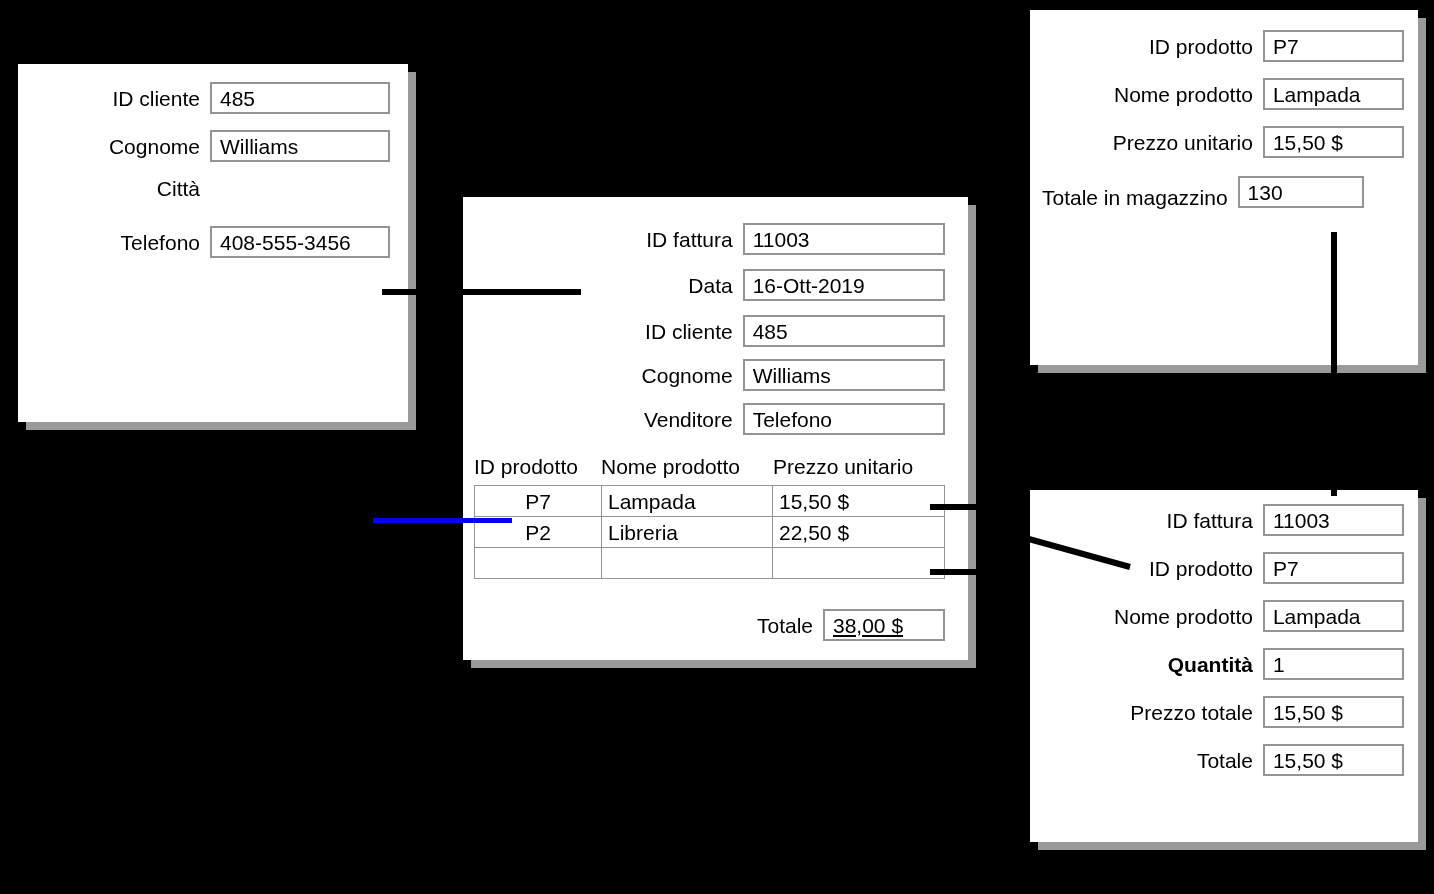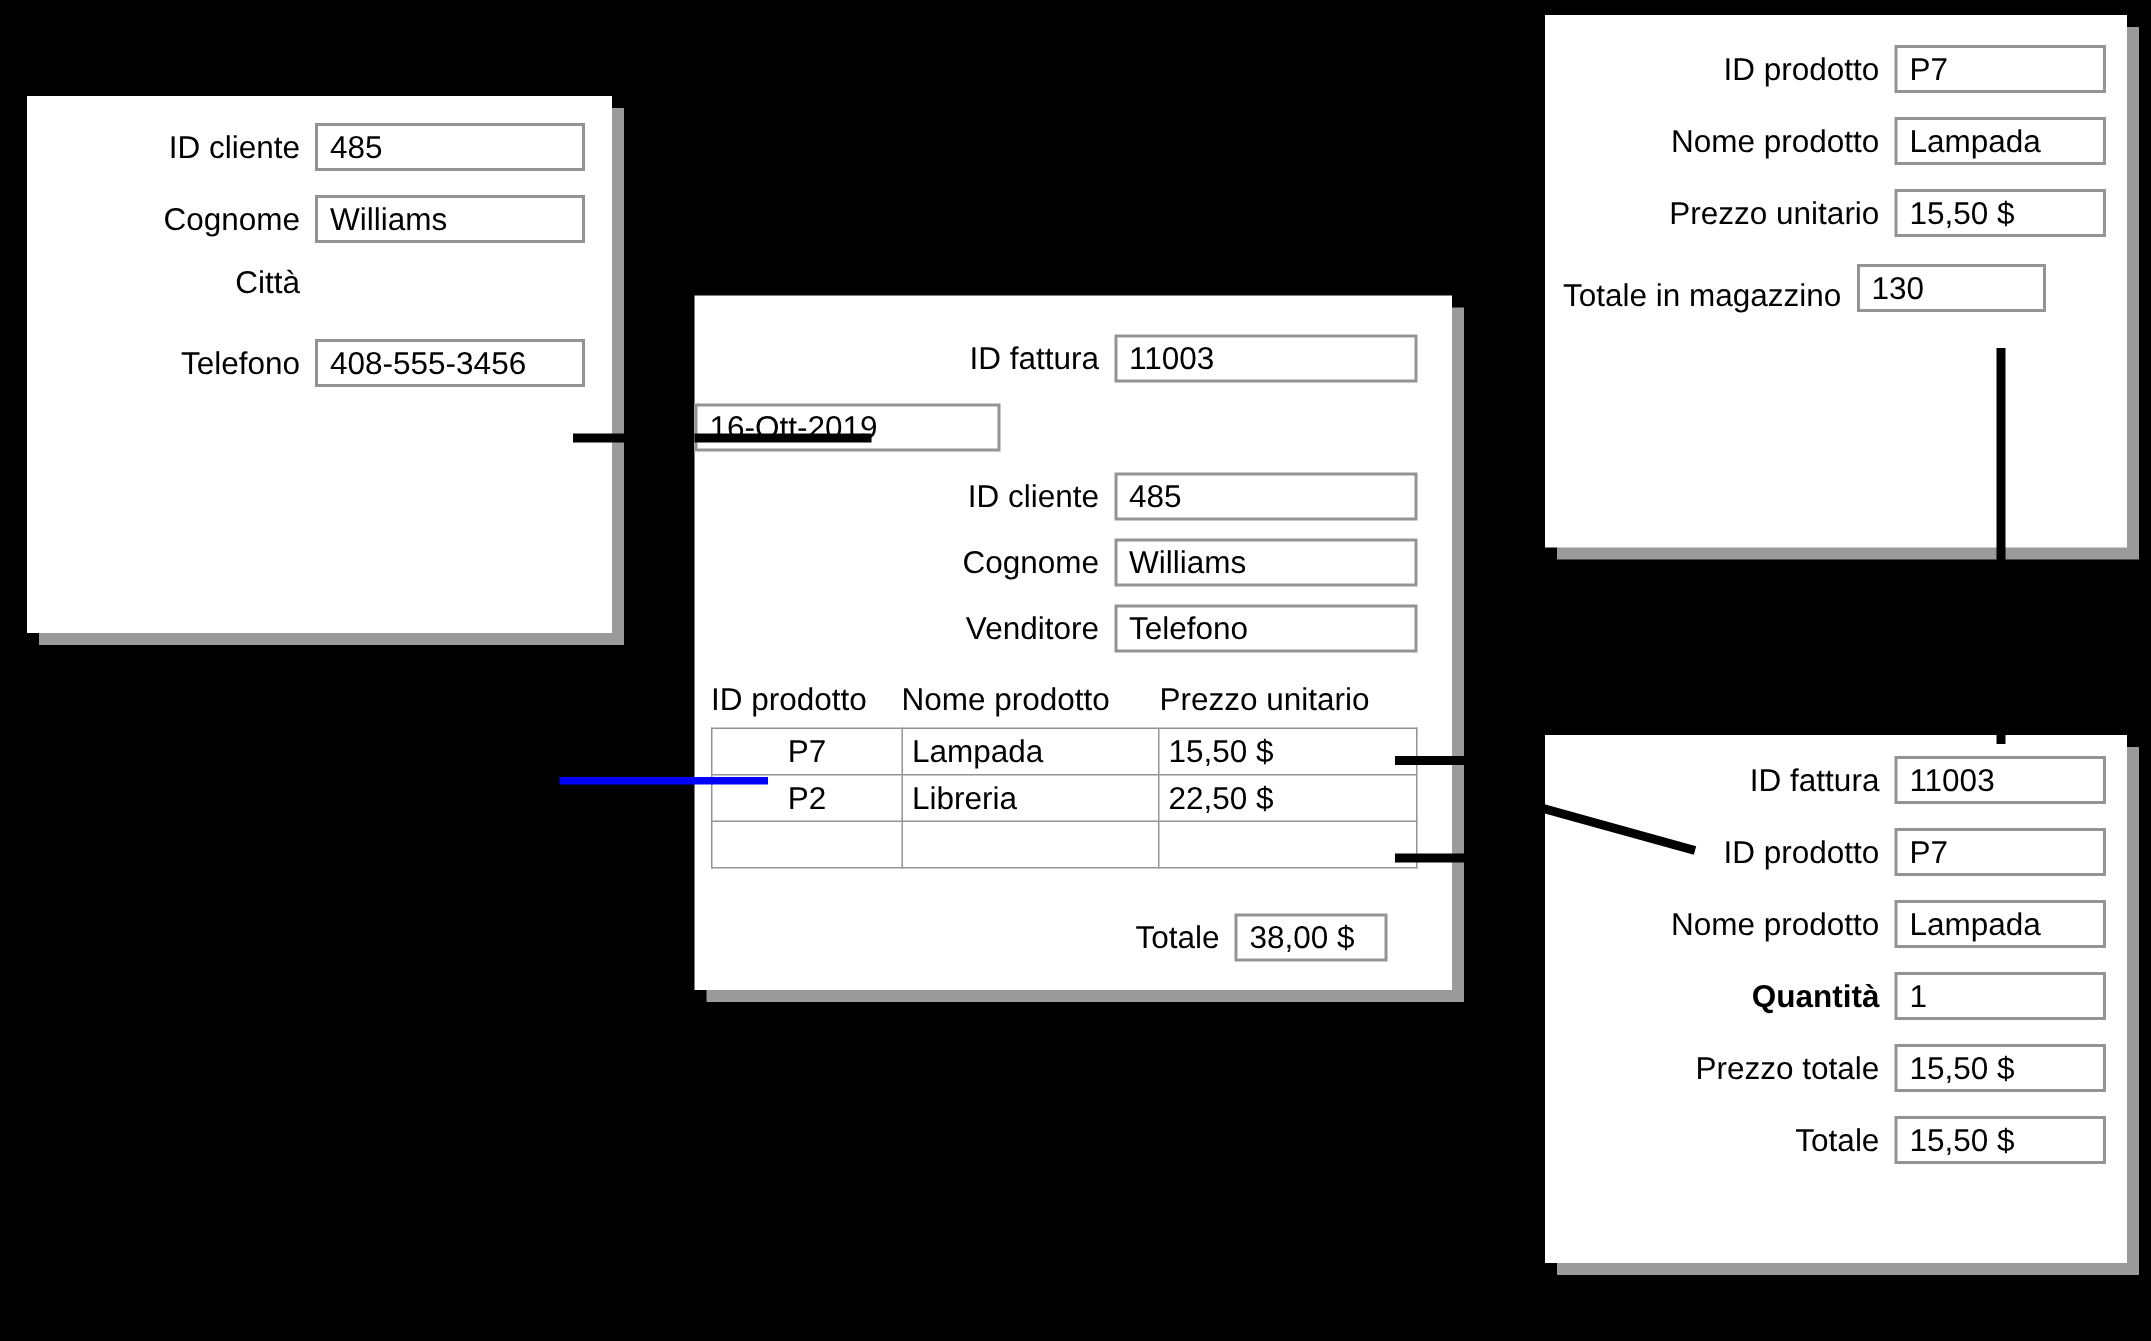--- a/index.html
+++ b/index.html
@@ -133,20 +133,21 @@
 
   <div class="card-shadow" style="left:471px; top:205px; width:505px; height:463px;"></div>
   <div class="card-body" style="left:463px; top:197px; width:505px; height:463px;">
 
     <div class="field-row" style="left:0px; top:26px; width:482px;">
       <div class="field-label" style="width:272px;">ID fattura</div>
       <div class="field-box" style="width:204px;">11003</div>
     </div>
 
     <div class="field-row" style="left:0px; top:72px; width:482px;">
+      <div class="field-label" style="width:272px;">Data</div>
       <div class="field-box" style="width:204px;">16-Ott-2019</div>
     </div>
 
     <div class="field-row" style="left:0px; top:118px; width:482px;">
       <div class="field-label" style="width:272px;">ID cliente</div>
       <div class="field-box" style="width:204px;">485</div>
     </div>
 
     <div class="field-row" style="left:0px; top:162px; width:482px;">
       <div class="field-label" style="width:272px;">Cognome</div>
@@ -184,21 +185,21 @@
         <tr>
           <td class="c-id"></td>
           <td class="c-name"></td>
           <td class="c-price"></td>
         </tr>
       </tbody>
     </table>
 
     <div class="field-row" style="left:0px; top:412px; width:492px;">
       <div class="field-label" style="width:350px;">Totale</div>
-      <div class="field-box" style="width:102px;">38,00 $</div>
+      <div class="field-box" style="width:122px;text-decoration:underline;">38,00 $</div>
     </div>
   </div>
 
   <div class="card-shadow" style="left:1038px; top:18px; width:388px; height:355px;"></div>
   <div class="card-body" style="left:1030px; top:10px; width:388px; height:355px;">
 
     <div class="field-row" style="left:0px; top:20px; width:374px;">
       <div class="field-label" style="width:228px;">ID prodotto</div>
       <div class="field-box" style="width:144px;">P7</div>
     </div>

